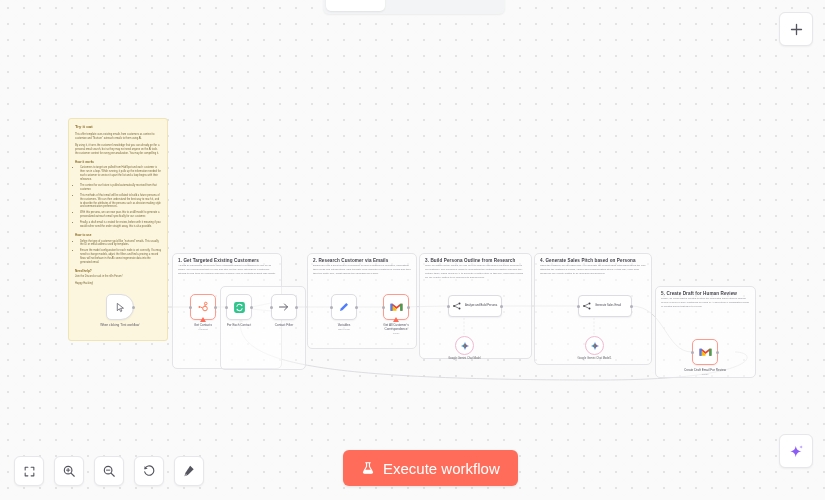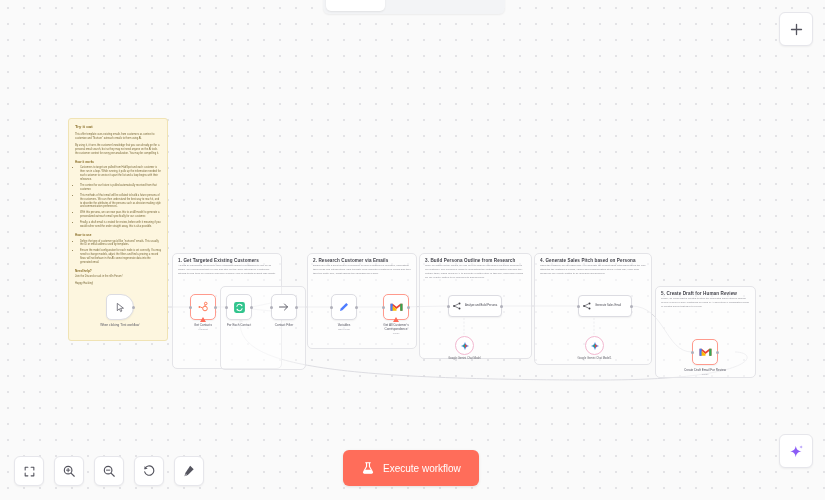--- a/index.html
+++ b/index.html
@@ -62,21 +62,21 @@
   
   #execute-workflow-button {
     position: absolute; left: 343px; bottom: 14px;
     background: #ff6d5a;
     color: #fff;
     border: none;
     border-radius: 6px;
     height: 36px;
     padding: 0 18px;
     display: flex; align-items: center; gap: 8px;
-    font-size: 10px;
+    font-size: 15px;
     font-family: "Liberation Sans", sans-serif;
     cursor: pointer;
     box-shadow: 0 1px 3px rgba(0,0,0,.10);
     z-index: 30;
   }
 
   
   #sticky-note {
     position: absolute; left: 68px; top: 118px;
     width: 100px; height: 223px;

